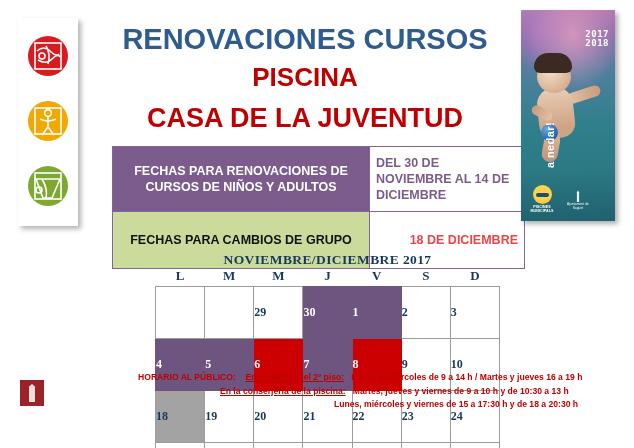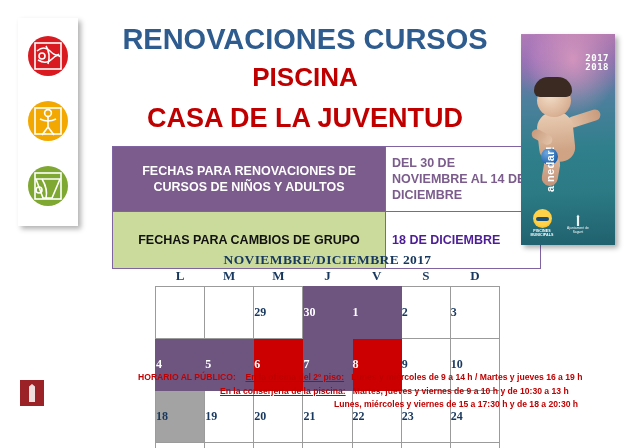--- a/index.html
+++ b/index.html
@@ -90,21 +90,21 @@
     padding: 0;
     vertical-align: middle;
   }
   .info-label {
     width: 248px;
     height: 40px;
     text-align: center;
     font-size: 12.5px;
     font-weight: bold;
     line-height: 16px;
-    padding: 2px 12px !important;
+    padding: 2px 4px !important;
   }
   .info-value {
     width: 142px;
     height: 40px;
     font-size: 12.5px;
     font-weight: bold;
     line-height: 16px;
     padding: 8px 6px !important;
   }
   .row-purple .info-label {
@@ -115,22 +115,22 @@
     background: #ffffff;
     color: #7B5C8C;
     text-align: left;
   }
   .row-green .info-label {
     background: #CBDB9B;
     color: #111111;
   }
   .row-green .info-value {
     background: #ffffff;
-    color: #4c1d95;
-    text-align: left;
+    color: #ef4444;
+    text-align: right;
   }
 
   
   #calendar-title {
     position: absolute;
     left: 155px;
     top: 252px;
     width: 345px;
     text-align: center;
     font-family: "Liberation Serif", serif;
@@ -170,21 +170,21 @@
   }
   #calendar td.purple { background: #6E5580; color: #ffffff; border-color: #6E5580; }
   #calendar td.red    { background: #CC0000; color: #ffffff; border-color: #CC0000; }
   #calendar td.green  { background: #a3a3a3; color: #17375E; }
   #calendar td.empty  { background: #ffffff; }
 
   
   #poster {
     position: absolute;
     left: 521px;
-    top: 34px;
+    top: 10px;
     width: 94px;
     height: 211px;
     box-shadow: 3px 3px 5px rgba(0,0,0,0.32);
     overflow: hidden;
     background: #4d7c0f;
   }
   #poster-photo {
     position: absolute;
     inset: 0;
     background:

